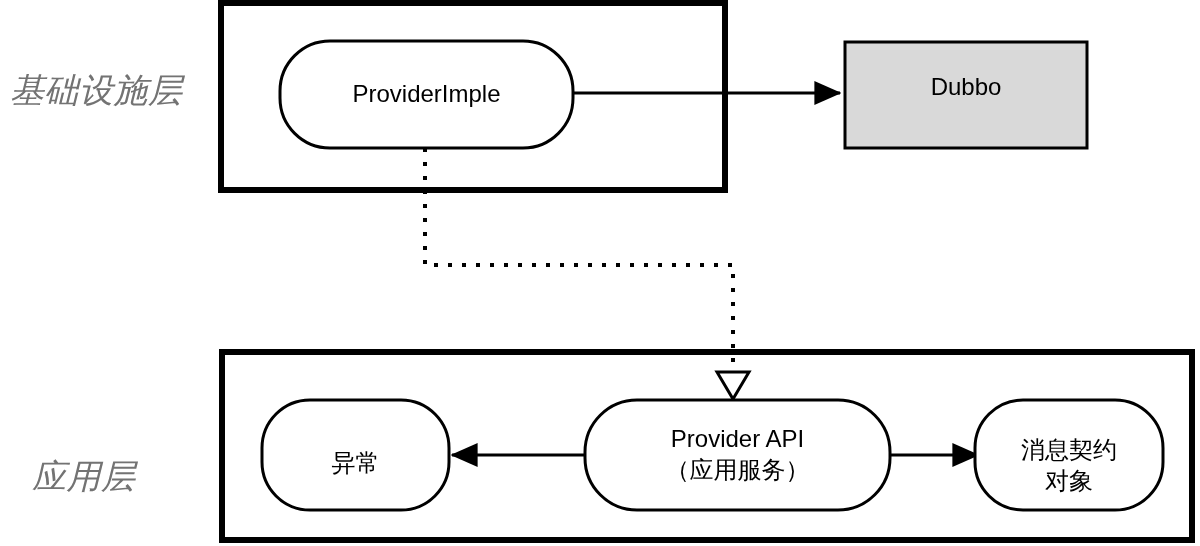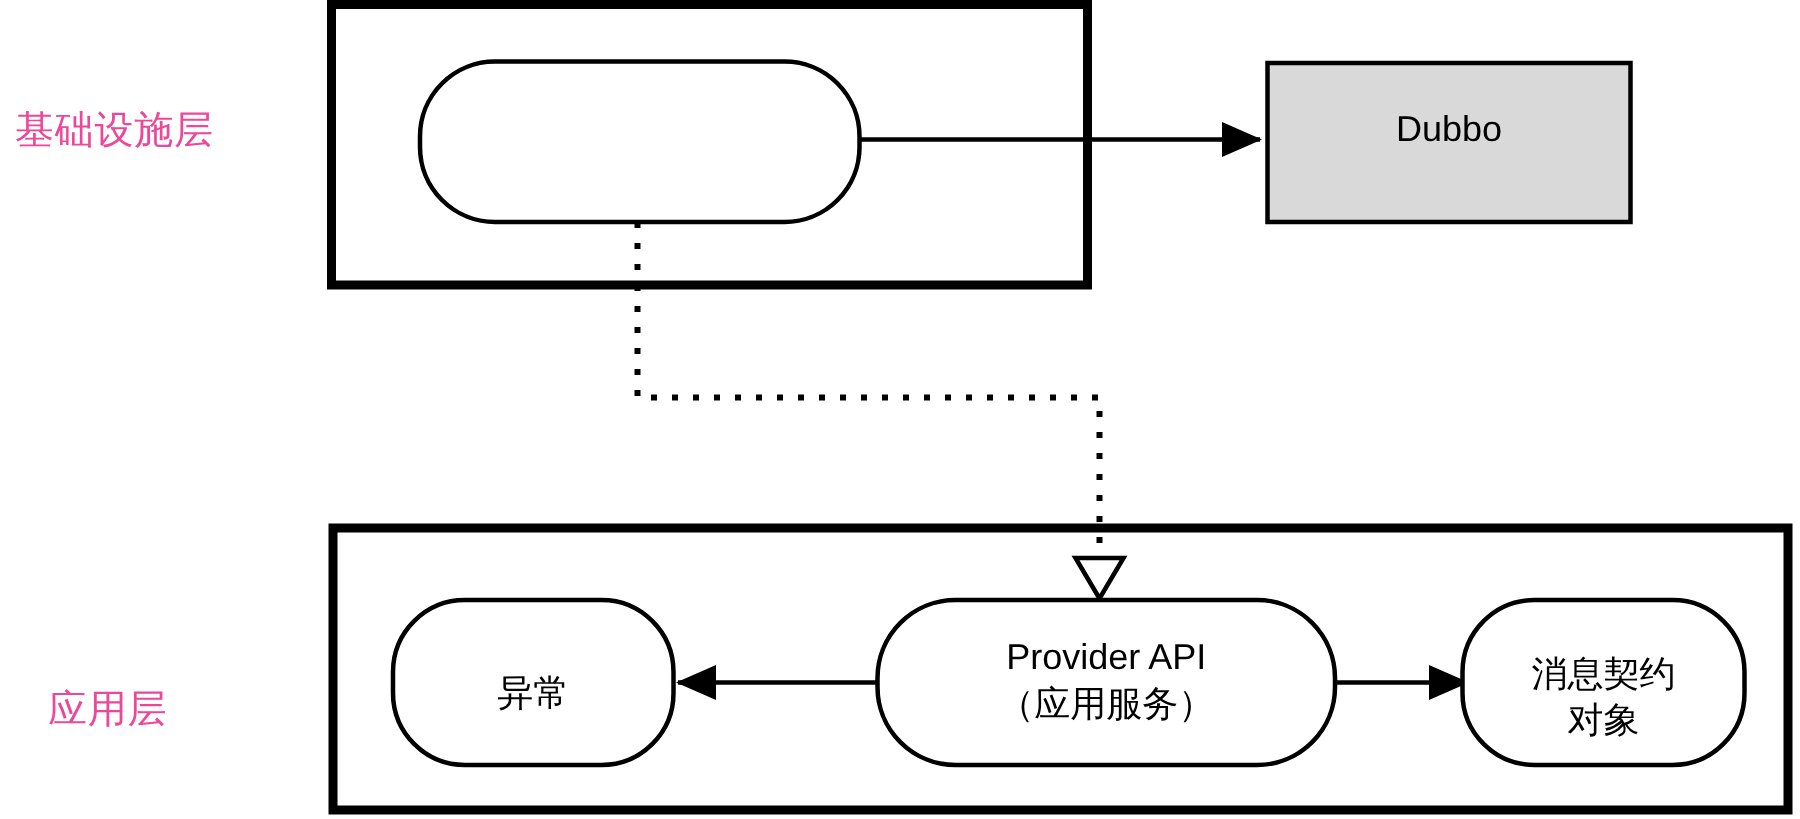--- a/index.html
+++ b/index.html
@@ -19,25 +19,26 @@
   }
   #diagram-svg {
     position: absolute;
     left: 0;
     top: 0;
     width: 1200px;
     height: 546px;
   }
   .layer-label {
     position: absolute;
-    font-size: 26px;
-    color: #ec4899;
+    font-size: 34px;
+    color: #737373;
     line-height: 1.1;
     white-space: nowrap;
     letter-spacing: 0.5px;
+    font-style: italic;
   }
   #label-infra {
     left: 10px;
     top: 72px;
   }
   #label-app {
     left: 32px;
     top: 458px;
   }
   .node-text {
@@ -107,20 +108,21 @@
     <rect x="585" y="400" width="305" height="110" rx="52" ry="52" fill="#FFFFFF" stroke="#000000" stroke-width="3"></rect>
 
     <rect x="975" y="400" width="188" height="110" rx="48" ry="48" fill="#FFFFFF" stroke="#000000" stroke-width="3"></rect>
   </svg>
 
   <div class="layer-label" id="label-infra">基础设施层</div>
 
   <div class="layer-label" id="label-app">应用层</div>
 
   <div class="node-text" id="text-provider-imple">
+    <span class="ln">ProviderImple</span>
   </div>
 
   <div class="node-text" id="text-dubbo">
     <span class="ln">Dubbo</span>
   </div>
 
   <div class="node-text" id="text-exception">
     <span class="ln">异常</span>
   </div>
 

